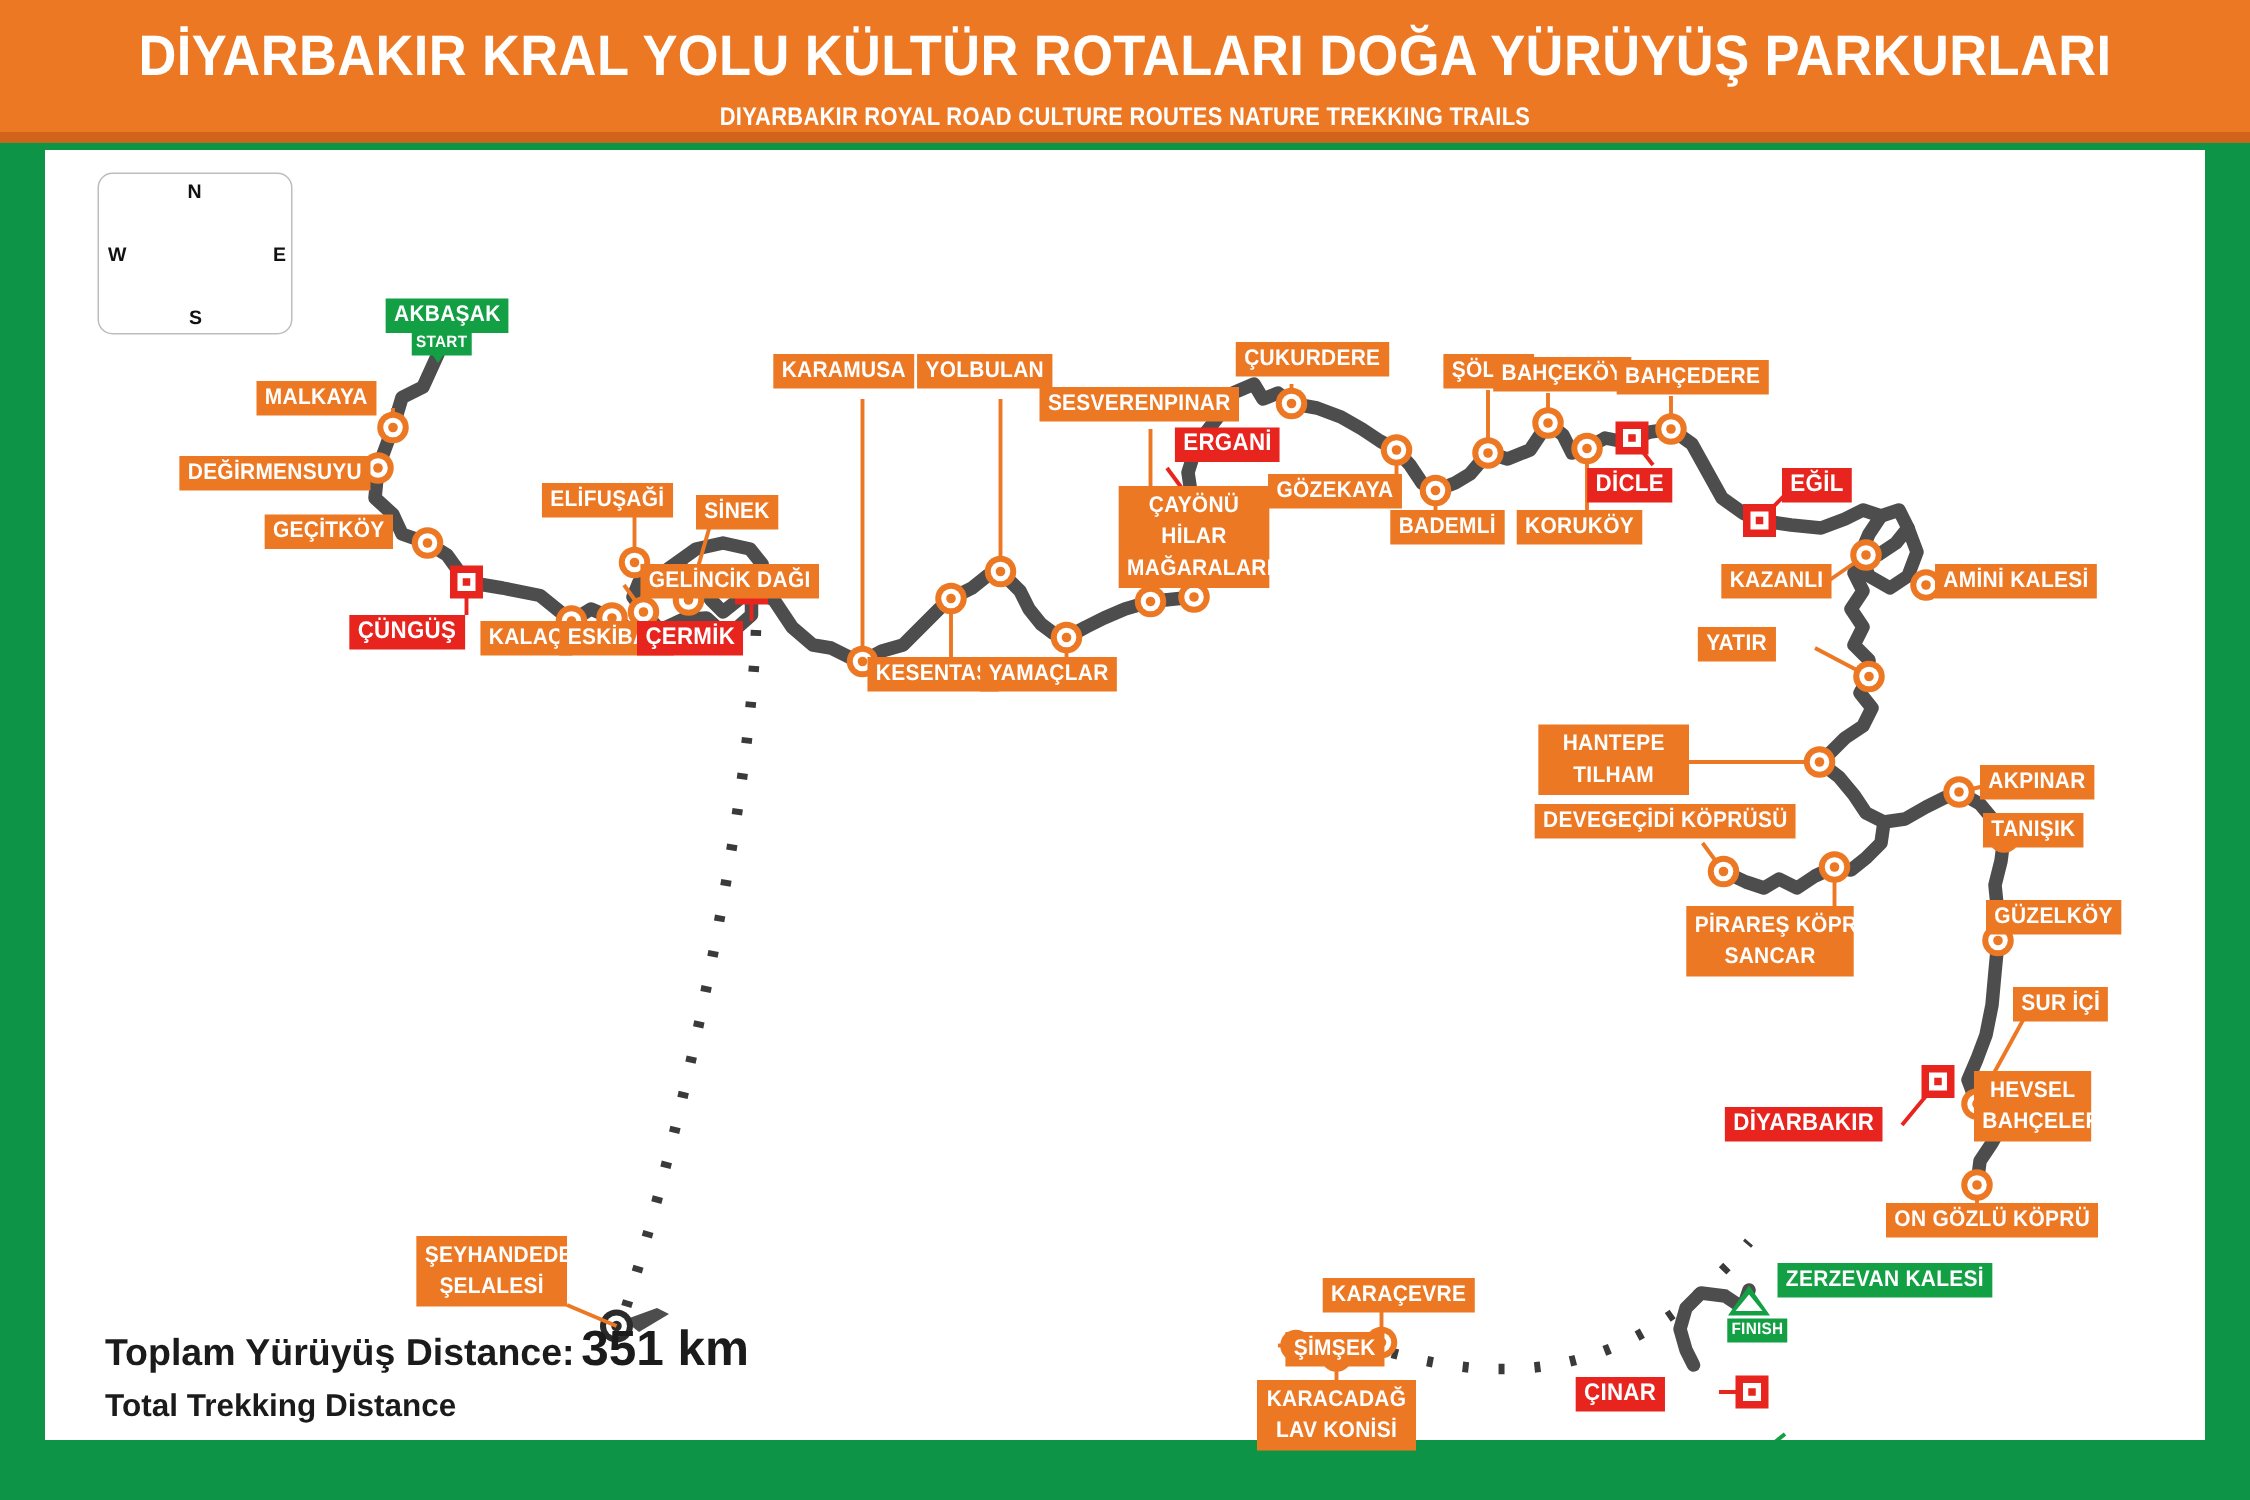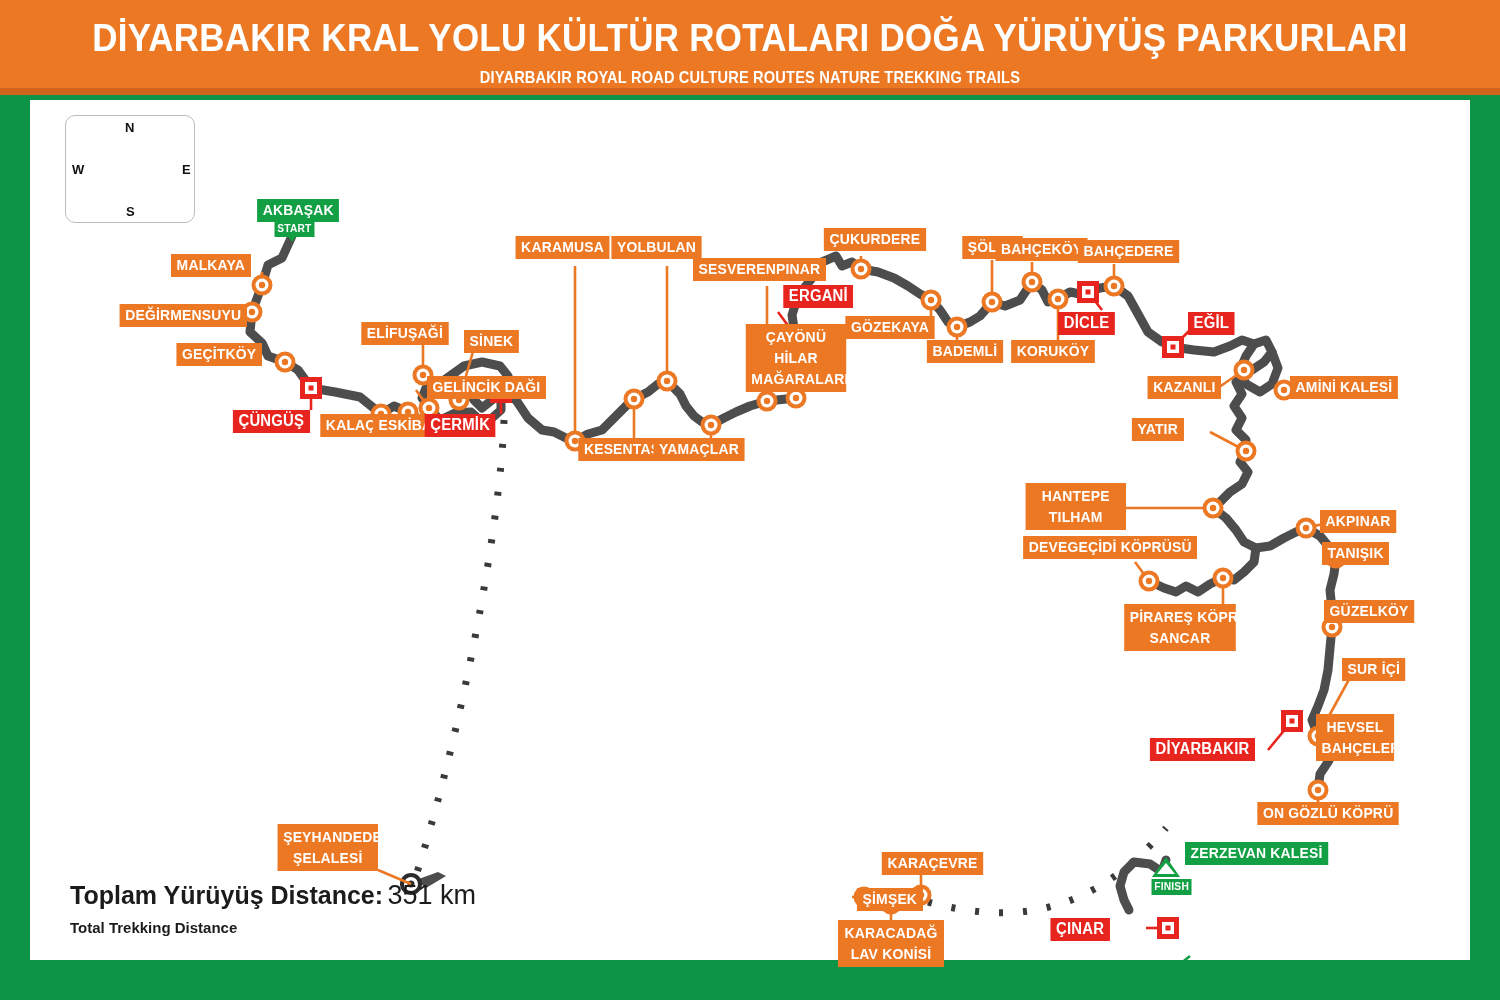--- a/index.html
+++ b/index.html
@@ -70,22 +70,22 @@
   .aR{transform-origin:100% 50%;}
   .aL{transform-origin:0% 50%;}
   .aC{transform-origin:50% 50%;}
 
   
   .dist{
     position:absolute;left:40px;top:780px;
     color:#1b1b1b;white-space:nowrap;
   }
   .dist .d1{font-size:25px;font-weight:bold;}
-  .dist .d2{font-size:27px;font-weight:normal;}
-  .dist .d3{display:block;margin-top:8px;font-size:15px;font-weight:bold;}
+  .dist .d2{font-size:33px;font-weight:bold;}
+  .dist .d3{display:block;margin-top:8px;font-size:21px;font-weight:bold;}
 </style>
 </head>
 <body>
 
 <div id="root">
 
   <div class="header">
     <div class="title">DİYARBAKIR KRAL YOLU KÜLTÜR ROTALARI DOĞA YÜRÜYÜŞ PARKURLARI</div>
     <div class="subtitle">DIYARBAKIR ROYAL ROAD CULTURE ROUTES NATURE TREKKING TRAILS</div>
     <div class="hline"></div>

